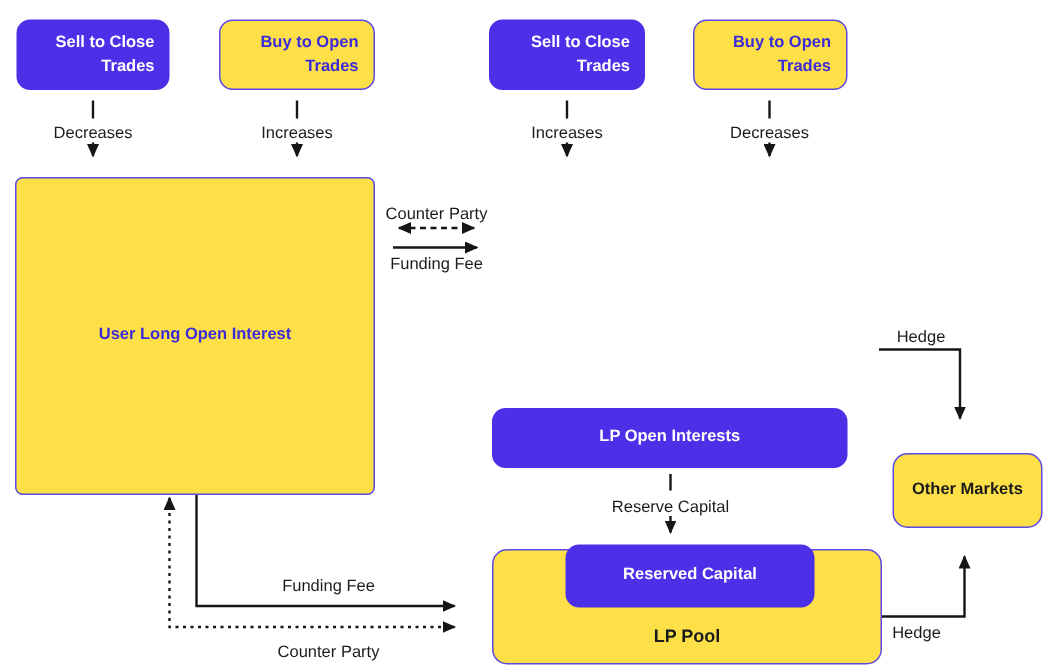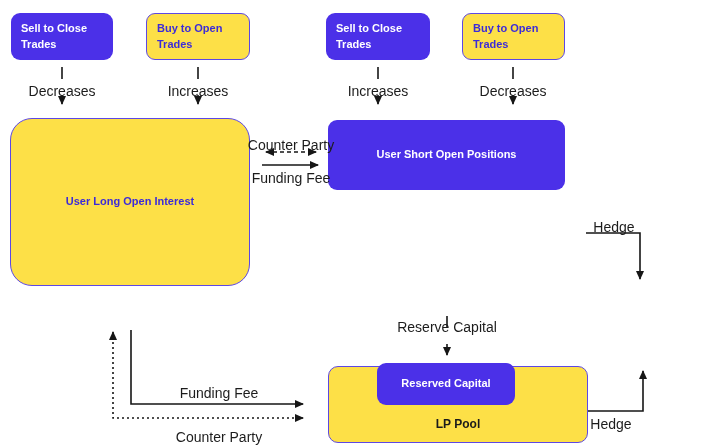--- a/index.html
+++ b/index.html
@@ -8,43 +8,43 @@
     position:relative; width:701px; height:448px;
     background:var(--c-background,#fff); overflow:hidden;
   }
   svg.arrows { position:absolute; left:0; top:0; width:701px; height:448px; z-index:1; }
   svg.arrows path, svg.arrows line { stroke:var(--c-arrow,#161616); fill:none; }
   svg.arrows marker path { fill:var(--c-arrow,#161616); stroke:none; }
 
   .box {
     position:absolute; z-index:2; box-sizing:border-box;
     display:flex; align-items:center; justify-content:center;
-    text-align:left; border-radius:9px;
+    text-align:right; border-radius:9px;
     font-size:11px; font-weight:bold; line-height:1.4; padding:2px 10px;
   }
   .filled { background:var(--c-accent,#4B30E8); color:#fff; }
   .outline { background:#fde047; border:1.5px solid var(--c-border,#5D48E4); color:var(--c-purple-text,#3C2BD9); }
   .dark-text { color:#1b1b1b; }
 
   .b-sell-left   { left:11px;  top:13px;  width:102px; height:47px; }
   .b-buy-left    { left:146px; top:13px;  width:104px; height:47px; }
   .b-sell-right  { left:326px; top:13px;  width:104px; height:47px; }
   .b-buy-right   { left:462px; top:13px;  width:103px; height:47px; }
-  .b-user-long   { left:10px;  top:118px; width:240px; height:168px; border-radius:22px; }
+  .b-user-long   { left:10px;  top:118px; width:240px; height:212px; border-radius:5px; }
   .b-user-short  { left:328px; top:120px; width:237px; height:70px; }
   .b-mm          { left:328px; top:207px; width:237px; height:50px; }
   .b-lp-open     { left:328px; top:272px; width:237px; height:40px; }
   .b-other       { left:595px; top:302px; width:100px; height:50px; border-radius:10px; }
   .b-lp-pool     { left:328px; top:366px; width:260px; height:77px; border-radius:10px;
                    align-items:flex-end; padding-bottom:9px; font-size:12px; }
-  .b-reserved    { left:377px; top:363px; width:138px; height:42px; z-index:3; }
+  .b-reserved    { left:377px; top:363px; width:166px; height:42px; z-index:3; }
 
   .flow-label {
     position:absolute; z-index:2; transform:translateX(-50%);
-    font-size:14px; font-weight:normal; color:#1c1c1c; white-space:nowrap; line-height:1;
+    font-size:11px; font-weight:normal; color:#1c1c1c; white-space:nowrap; line-height:1;
   }
 </style>
 </head>
 <body>
 
 <div class="canvas">
 
   <svg class="arrows" viewBox="0 0 701 448">
     <defs>
       <marker id="ah" markerUnits="userSpaceOnUse" markerWidth="9" markerHeight="8" refX="8" refY="4" orient="auto-start-reverse">
@@ -83,25 +83,26 @@
   <div class="box outline b-buy-left">Buy to Open Trades</div>
   <div class="box filled b-sell-right">Sell to Close Trades</div>
   <div class="box outline b-buy-right">Buy to Open Trades</div>
 
   <span class="flow-label" style="left:62px;  top:84px;">Decreases</span>
   <span class="flow-label" style="left:198px; top:84px;">Increases</span>
   <span class="flow-label" style="left:378px; top:84px;">Increases</span>
   <span class="flow-label" style="left:513px; top:84px;">Decreases</span>
 
   <div class="box outline b-user-long">User Long Open Interest</div>
-  <div class="box filled b-user-short">User Short Open Positions</div>
+  <div class="box filled b-lp-open">LP Open Interests</div>
+  <div class="box outline dark-text b-other">Other Markets</div>
   <div class="box outline dark-text b-lp-pool">LP Pool</div>
   <div class="box filled b-reserved">Reserved Capital</div>
 
   <span class="flow-label" style="left:291px; top:138px;">Counter Party</span>
   <span class="flow-label" style="left:291px; top:171px;">Funding Fee</span>
   <span class="flow-label" style="left:614px; top:220px;">Hedge</span>
-  <span class="flow-label" style="left:447px; top:320px;">Reserve Capital</span>
+  <span class="flow-label" style="left:447px; top:333px;">Reserve Capital</span>
   <span class="flow-label" style="left:611px; top:417px;">Hedge</span>
   <span class="flow-label" style="left:219px; top:386px;">Funding Fee</span>
   <span class="flow-label" style="left:219px; top:430px;">Counter Party</span>
 
 </div>
 
 </body></html>

